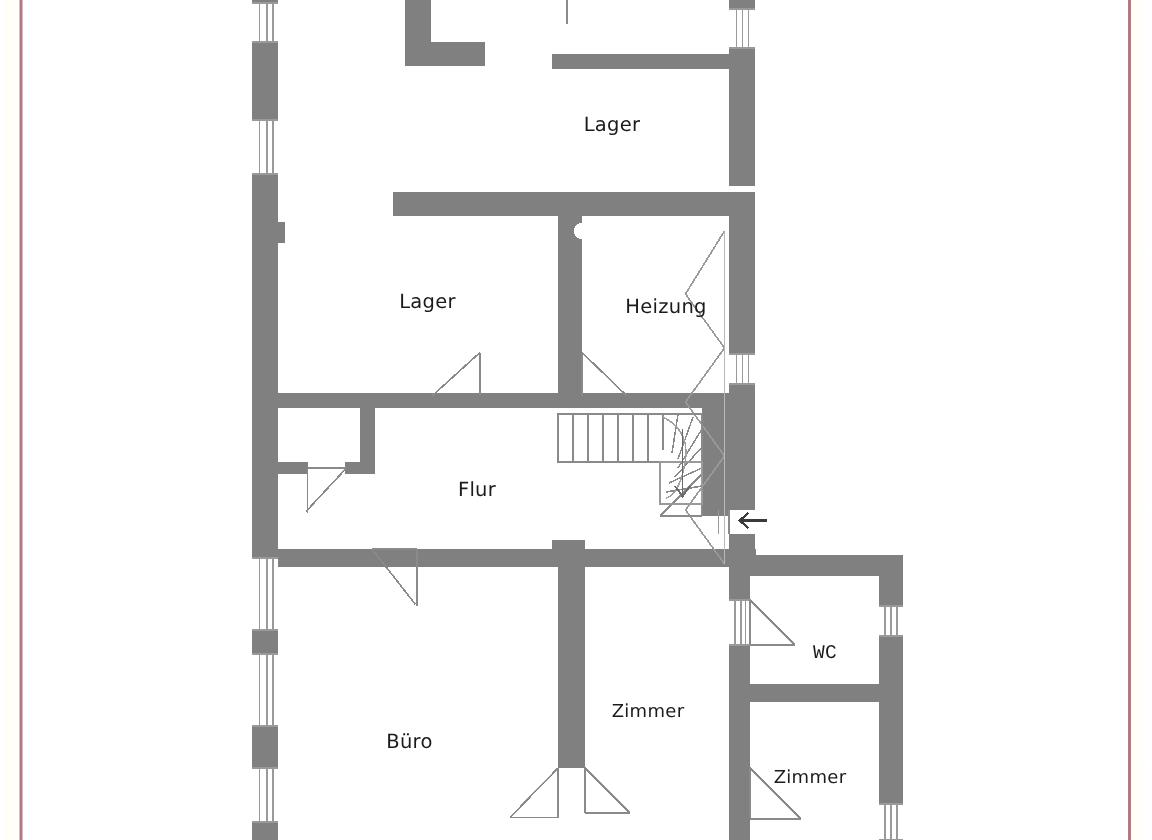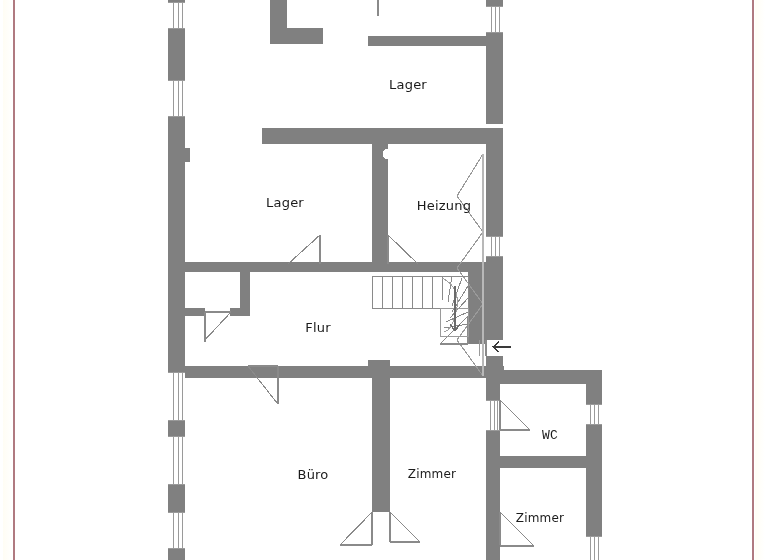--- a/index.html
+++ b/index.html
@@ -316,21 +316,21 @@
   </svg>
 
   <div class="room-label" style="left:408px; top:84px;">Lager</div>
 
   <div class="room-label" style="left:285px; top:202px;">Lager</div>
 
   <div class="room-label" style="left:444px; top:205px;">Heizung</div>
 
   <div class="room-label" style="left:318px; top:327px;">Flur</div>
 
-  <div class="room-label" style="left:273px; top:474px;margin-left:40px;">Büro</div>
+  <div class="room-label" style="left:273px; top:495px;">Büro</div>
 
   <div class="room-label" style="left:432px; top:474px; font-size:12px;">Zimmer</div>
 
   <div class="room-label" style="left:550px; top:435px;font-family:Liberation Mono, monospace;">WC</div>
 
   <div class="room-label" style="left:540px; top:518px; font-size:12px;">Zimmer</div>
 
 </div>
 
 </body></html>

